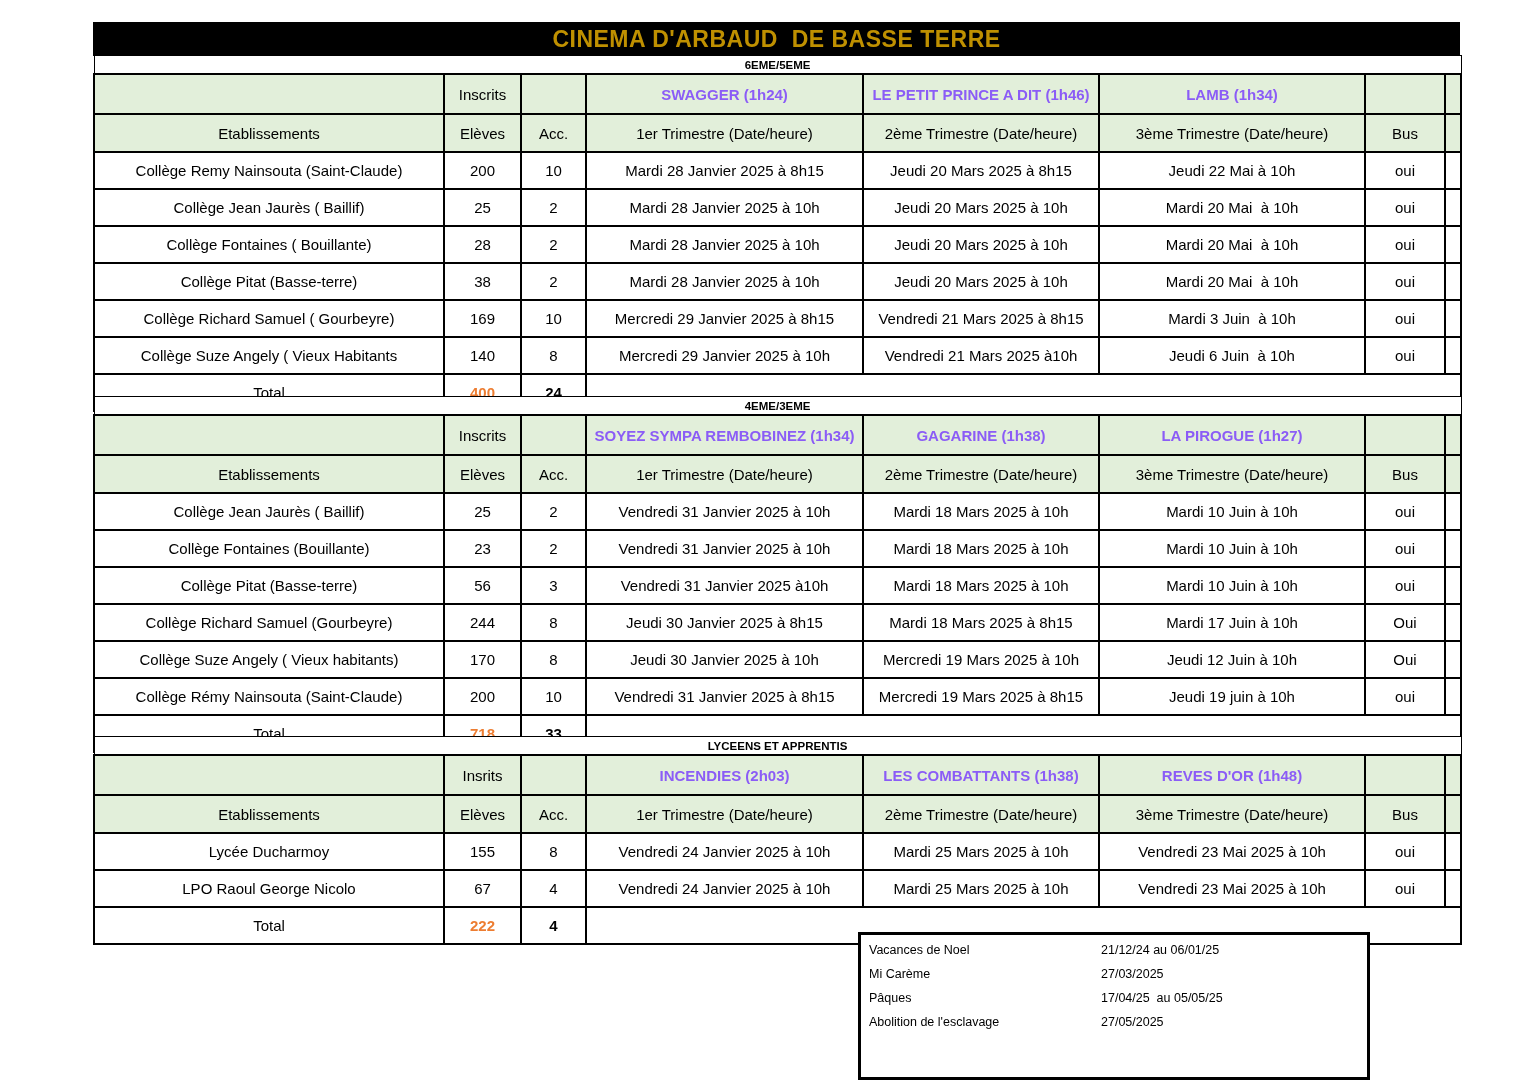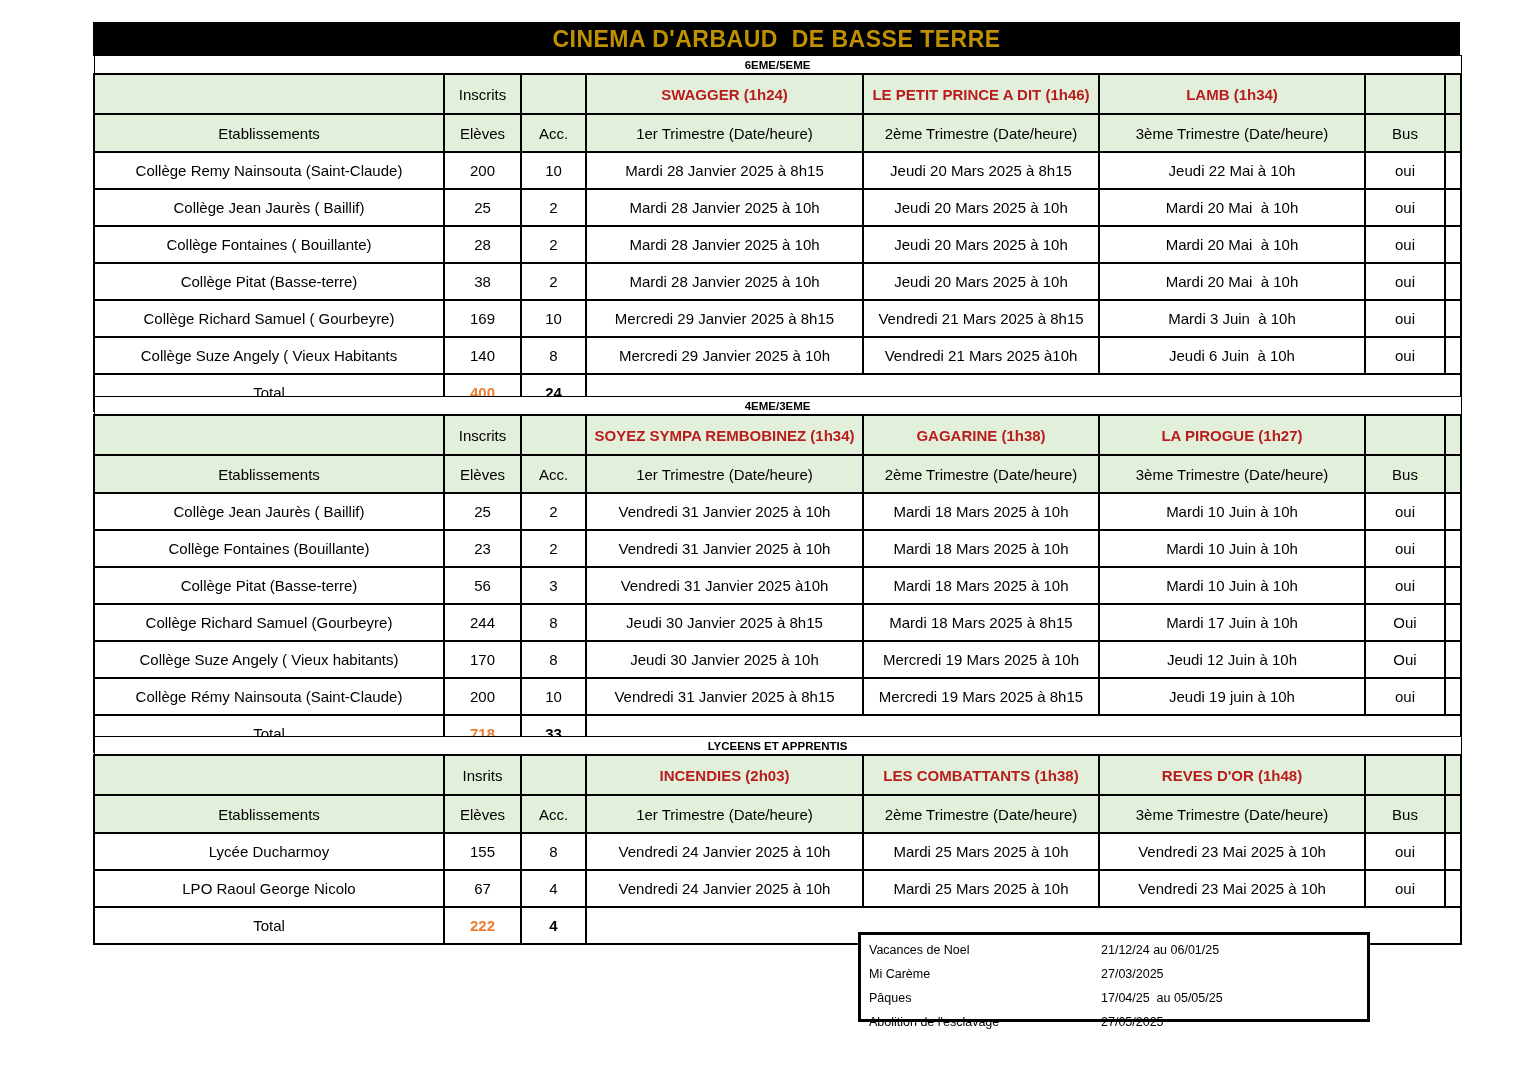--- a/index.html
+++ b/index.html
@@ -20,32 +20,32 @@
   table.sec td {
     border:2px solid #000; background:#fff; padding:0;
     text-align:center; vertical-align:middle;
     font-size:15px; white-space:pre; overflow:hidden;
   }
   tr.label td {
     border:1px solid #000; height:17px; background:#fff;
     font-weight:bold; font-size:11.5px;
   }
   tr.film td { height:38px; background:#E2EFDA; }
-  tr.film td.film-cell { color:#b91c1c; font-weight:bold; }
+  tr.film td.film-cell { color:#8b5cf6; font-weight:bold; }
   tr.head td { height:36px; background:#E2EFDA; }
   tr.data td { height:35px; }
   tr.total td { height:35px; }
   td.etab { text-align:left; padding-left:5px;margin-left:35px; }
   td.ghost { border:none; background:transparent; }
   td.open { border:none; background:transparent; }
   .orange { color:#ED7D31; font-weight:bold; }
   .boldnum { font-weight:bold; }
   .s0 { top:55px; }  .s1 { top:396px; }  .s2 { top:736px; }
   .holiday-box {
-    position:absolute; left:858px; top:932px; width:512px; height:90px;
+    position:absolute; left:858px; top:932px; width:512px; height:148px;
     box-sizing:border-box; border:3px solid #000; background:#fff;
     padding-top:3px;
   }
   .hrow { display:flex; height:24px; line-height:24px; font-size:12.5px; }
   .hlabel { flex:0 0 232px; padding-left:8px; white-space:pre; }
   .hval { flex:1; white-space:pre; }
 </style>
 </head>
 <body>
 

